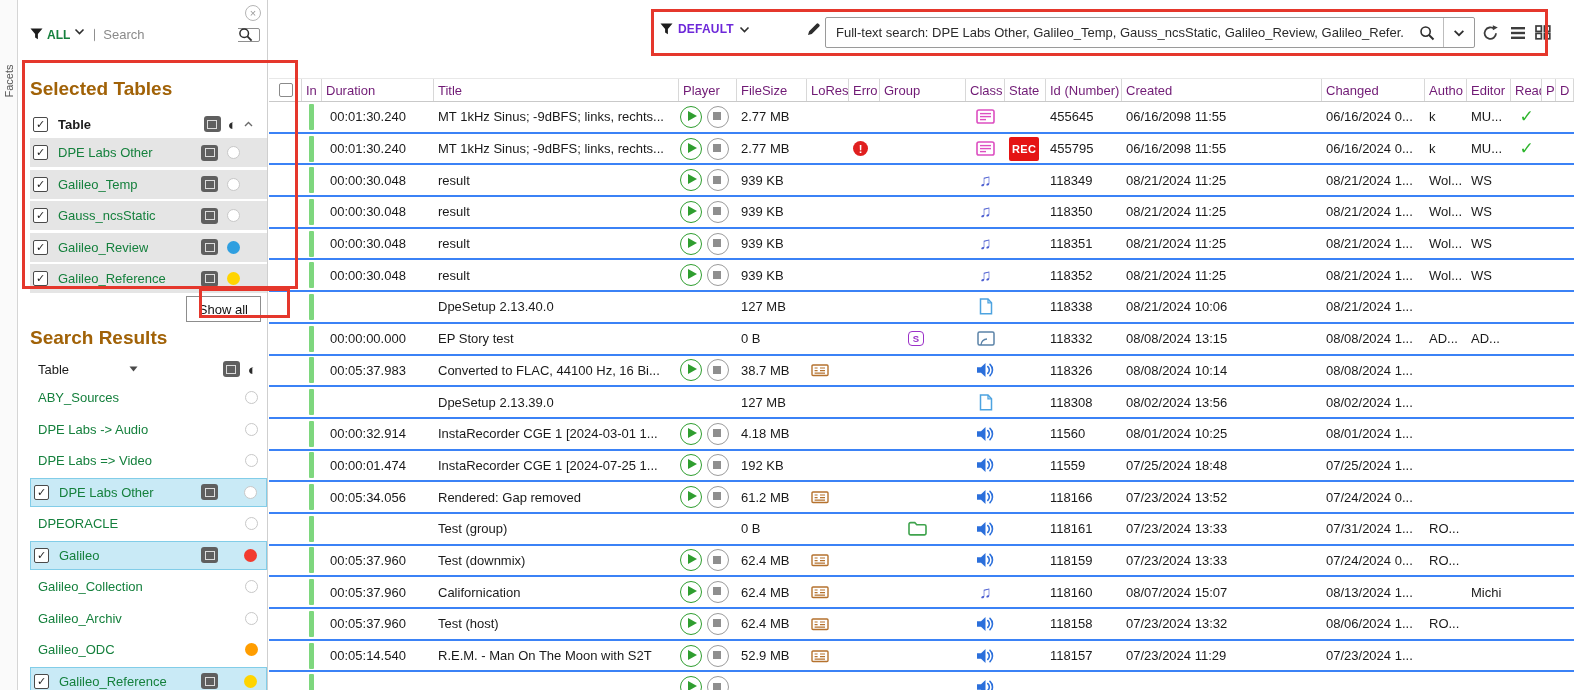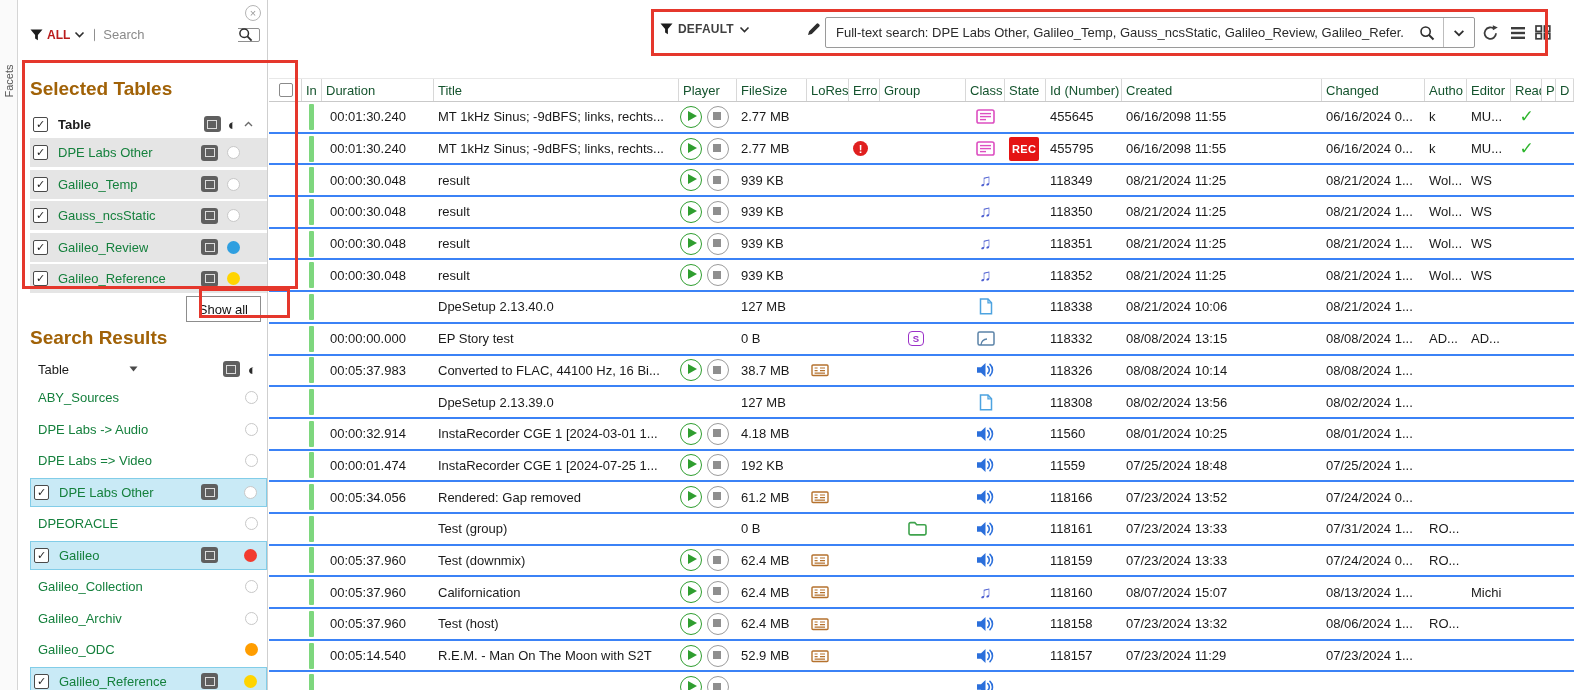--- a/index.html
+++ b/index.html
@@ -16,21 +16,21 @@
   
   .facets-strip{position:absolute;left:0;top:0;width:18px;height:690px;background:#fafafa;border-right:1px solid #d5d5d5;cursor:pointer}
   .facets-label{position:absolute;top:75px;left:-16px;width:50px;text-align:center;
     transform:rotate(-90deg);font-size:11px;color:#555;display:block}
 
   
   .sidebar{position:absolute;left:18px;top:0;width:250px;height:690px;border-right:1px solid #cfcfcf;background:#fff;padding-left:12px;overflow:hidden}
   .close-btn{position:absolute;top:5px;right:6px;width:16px;height:16px;border-radius:50%;
     border:1.4px solid #b5b5b5;background:#fff;color:#9a9a9a;font-size:11px;line-height:12px;text-align:center;cursor:pointer;z-index:5}
   .filter-row{display:flex;align-items:center;margin-top:21px;height:27px}
-  .all-dd{display:flex;align-items:center;gap:4px;font-size:12px;font-weight:bold;color:#b91c1c;margin-right:9px;cursor:pointer;white-space:nowrap}
+  .all-dd{display:flex;align-items:flex-start;gap:4px;font-size:12px;font-weight:bold;color:#15803d;margin-right:9px;cursor:pointer;white-space:nowrap}
   .search-box{position:relative;width:166px;height:14px;border:1px solid #8f8f8f;border-radius:2px;background:#fff;display:flex;align-items:center}
   .search-box input{border:0;outline:0;flex:1;min-width:0;padding:0 4px 0 8px;font-size:13px;color:#333;font-family:inherit}
   .search-box .mag{margin-right:6px;display:flex;cursor:pointer}
   input::placeholder{color:#8a8a8a}
 
   .section-title{font-weight:bold;font-size:19px;color:#a16207}
   .st-title{margin-top:30px}
   .sr-title{margin-top:5px}
 
   .facet-head{display:flex;align-items:center;height:28px;cursor:pointer}
@@ -66,35 +66,35 @@
   .dot.red{background:#f23b2f}
   .dot.orange{background:#ff9d00}
 
   .show-all{display:block;margin:3px 6px 0 auto;height:26px;padding:0 12px;background:#fff;
     border:1px solid #8d8d8d;font-size:13px;font-family:inherit;cursor:pointer;color:#111}
 
   
   .main{position:absolute;left:269px;top:0;width:1305px;height:690px;overflow:hidden}
   .toolbar{position:relative;height:57px}
   .preset{position:absolute;left:391px;top:22px;display:flex;align-items:center;gap:5px;
-    font-size:12px;font-weight:bold;letter-spacing:.2px;color:#404040;cursor:pointer}
+    font-size:12px;font-weight:bold;letter-spacing:.2px;color:#6d28d9;cursor:pointer}
   .tb-pencil{position:absolute;left:537px;top:21px;cursor:pointer}
   .ft-box{position:absolute;left:556px;top:17px;width:650px;height:31px;border:1px solid #9a9a9a;border-radius:2px;background:#fff;display:flex;align-items:center}
   .ft-input{flex:1;min-width:0;border:0;outline:0;font-size:13px;color:#2b2b2b;padding:0 6px 0 10px;font-family:inherit}
   .ft-mag{margin:0 8px;display:flex;cursor:pointer}
   .ft-sep{width:1px;height:29px;background:#bdbdbd}
   .ft-chev{margin:0 9px;display:flex;cursor:pointer}
   .tb-ic{position:absolute;cursor:pointer;display:flex}
   .tb-refresh{left:1213px;top:25px}
   .tb-list{left:1241px;top:26px}
   .tb-grid{left:1266px;top:25px}
 
   .thead{display:flex;height:24px;margin-top:21px;border-top:1px solid #e8e8e8;border-bottom:1px solid #c9c9c9;align-items:center;padding-left:3px}
   .hc{height:100%;display:flex;align-items:center;padding-left:4px;border-right:1px solid #d8d8d8;
-    font-size:13px;color:#14532d;overflow:hidden;white-space:nowrap;flex:none;cursor:pointer}
+    font-size:13px;color:#701a75;overflow:hidden;white-space:nowrap;flex:none;cursor:pointer}
   .hdr-cb{width:14px;height:14px;border:1.4px solid #8a8a8a;border-radius:2px;background:#fff;margin-left:3px;cursor:pointer}
 
   .tbody{position:relative}
   .trow{display:flex;height:31.7px;border-bottom:2px solid #3b82f6;align-items:center;padding-left:3px;background:#fff}
   .c{height:100%;display:flex;align-items:center;padding-left:4px;overflow:hidden;white-space:nowrap;flex:none;font-size:13px;color:#1a1a1a}
 
   .col-sel{width:30px}.col-in{width:20px}.col-duration{width:112px}.col-title{width:245px}
   .col-player{width:58px}.col-filesize{width:70px}.col-lores{width:42px}.col-error{width:31px}
   .col-group{width:86px}.col-class{width:39px}.col-state{width:41px}.col-id{width:76px}
   .col-created{width:200px}.col-changed{width:103px}.col-author{width:42px}.col-editor{width:44px}

